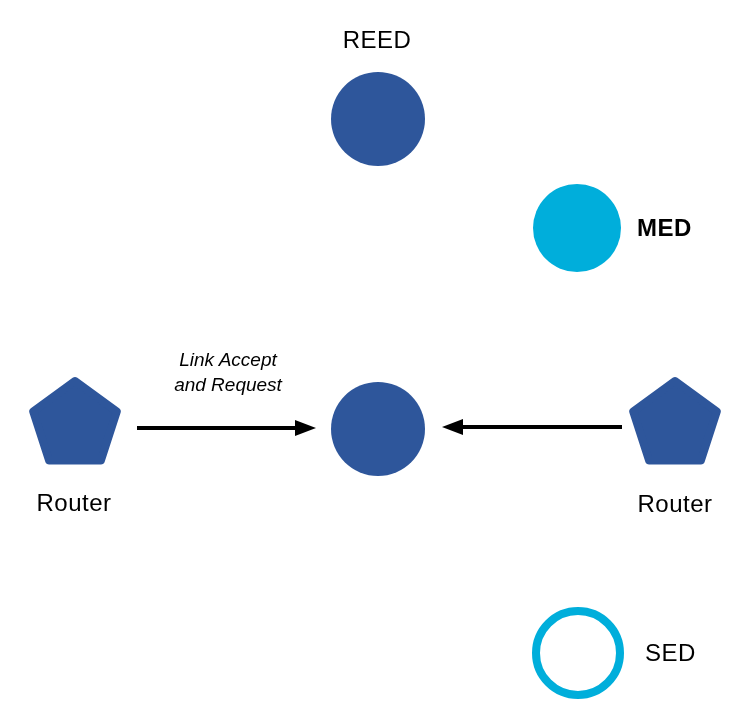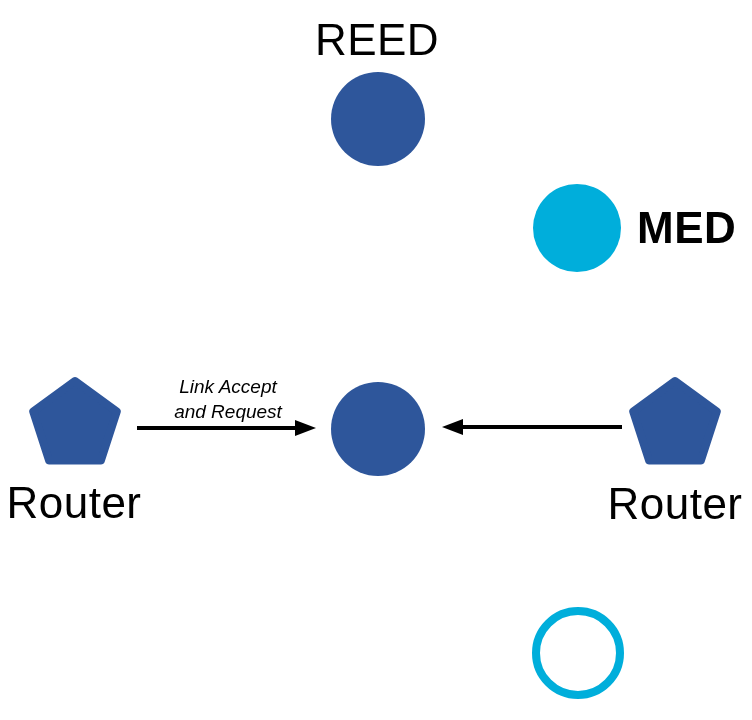--- a/index.html
+++ b/index.html
@@ -15,33 +15,33 @@
     background: #ffffff;
     overflow: hidden;
   }
   .diagram-svg {
     position: absolute;
     left: 0;
     top: 0;
   }
   .node-label {
     position: absolute;
-    font-size: 44px;
+    font-size: 24px;
     line-height: 38px;
     color: #000000;
     letter-spacing: 0.5px;
     white-space: nowrap;
   }
   .node-label.centered {
     text-align: center;
   }
   .annotation-label {
     position: absolute;
     left: 128px;
-    top: 374px;
+    top: 347px;
     width: 200px;
     font-size: 19px;
     line-height: 25px;
     font-style: italic;
     color: #000000;
     text-align: center;
     white-space: pre-line;
   }
   .label-reed   { left: 277px; top: 21px;  width: 200px; }
   .label-med    { left: 637px; top: 209px; font-weight: bold; }
@@ -80,17 +80,18 @@
   </svg>
 
   <div class="node-label centered label-reed">REED</div>
 
   <div class="node-label label-med">MED</div>
 
   <div class="node-label centered label-router-left">Router</div>
 
   <div class="node-label centered label-router-right">Router</div>
 
+  <div class="node-label label-sed">SED</div>
 
   <div class="annotation-label">Link Accept
 and Request</div>
 
 </div>
 
 </body></html>

